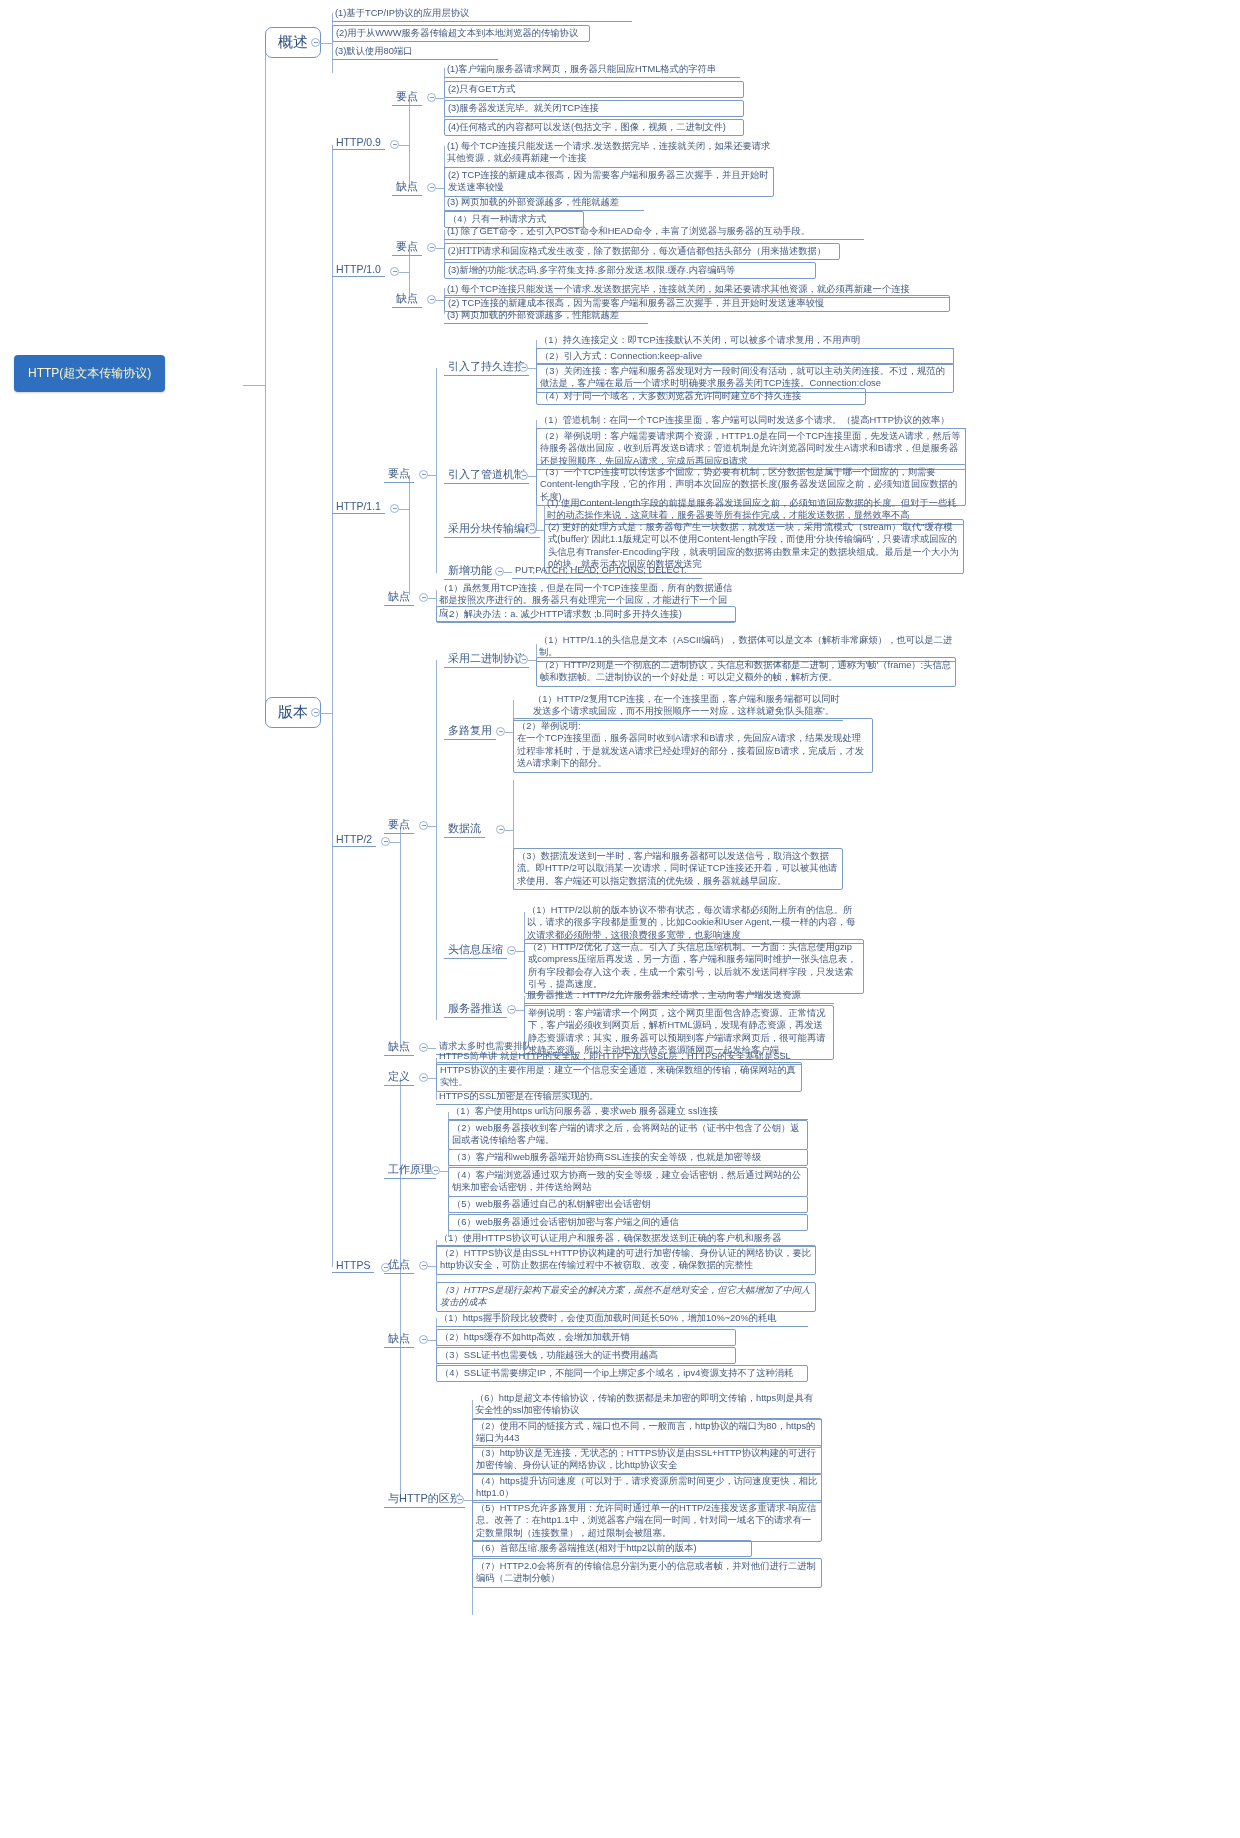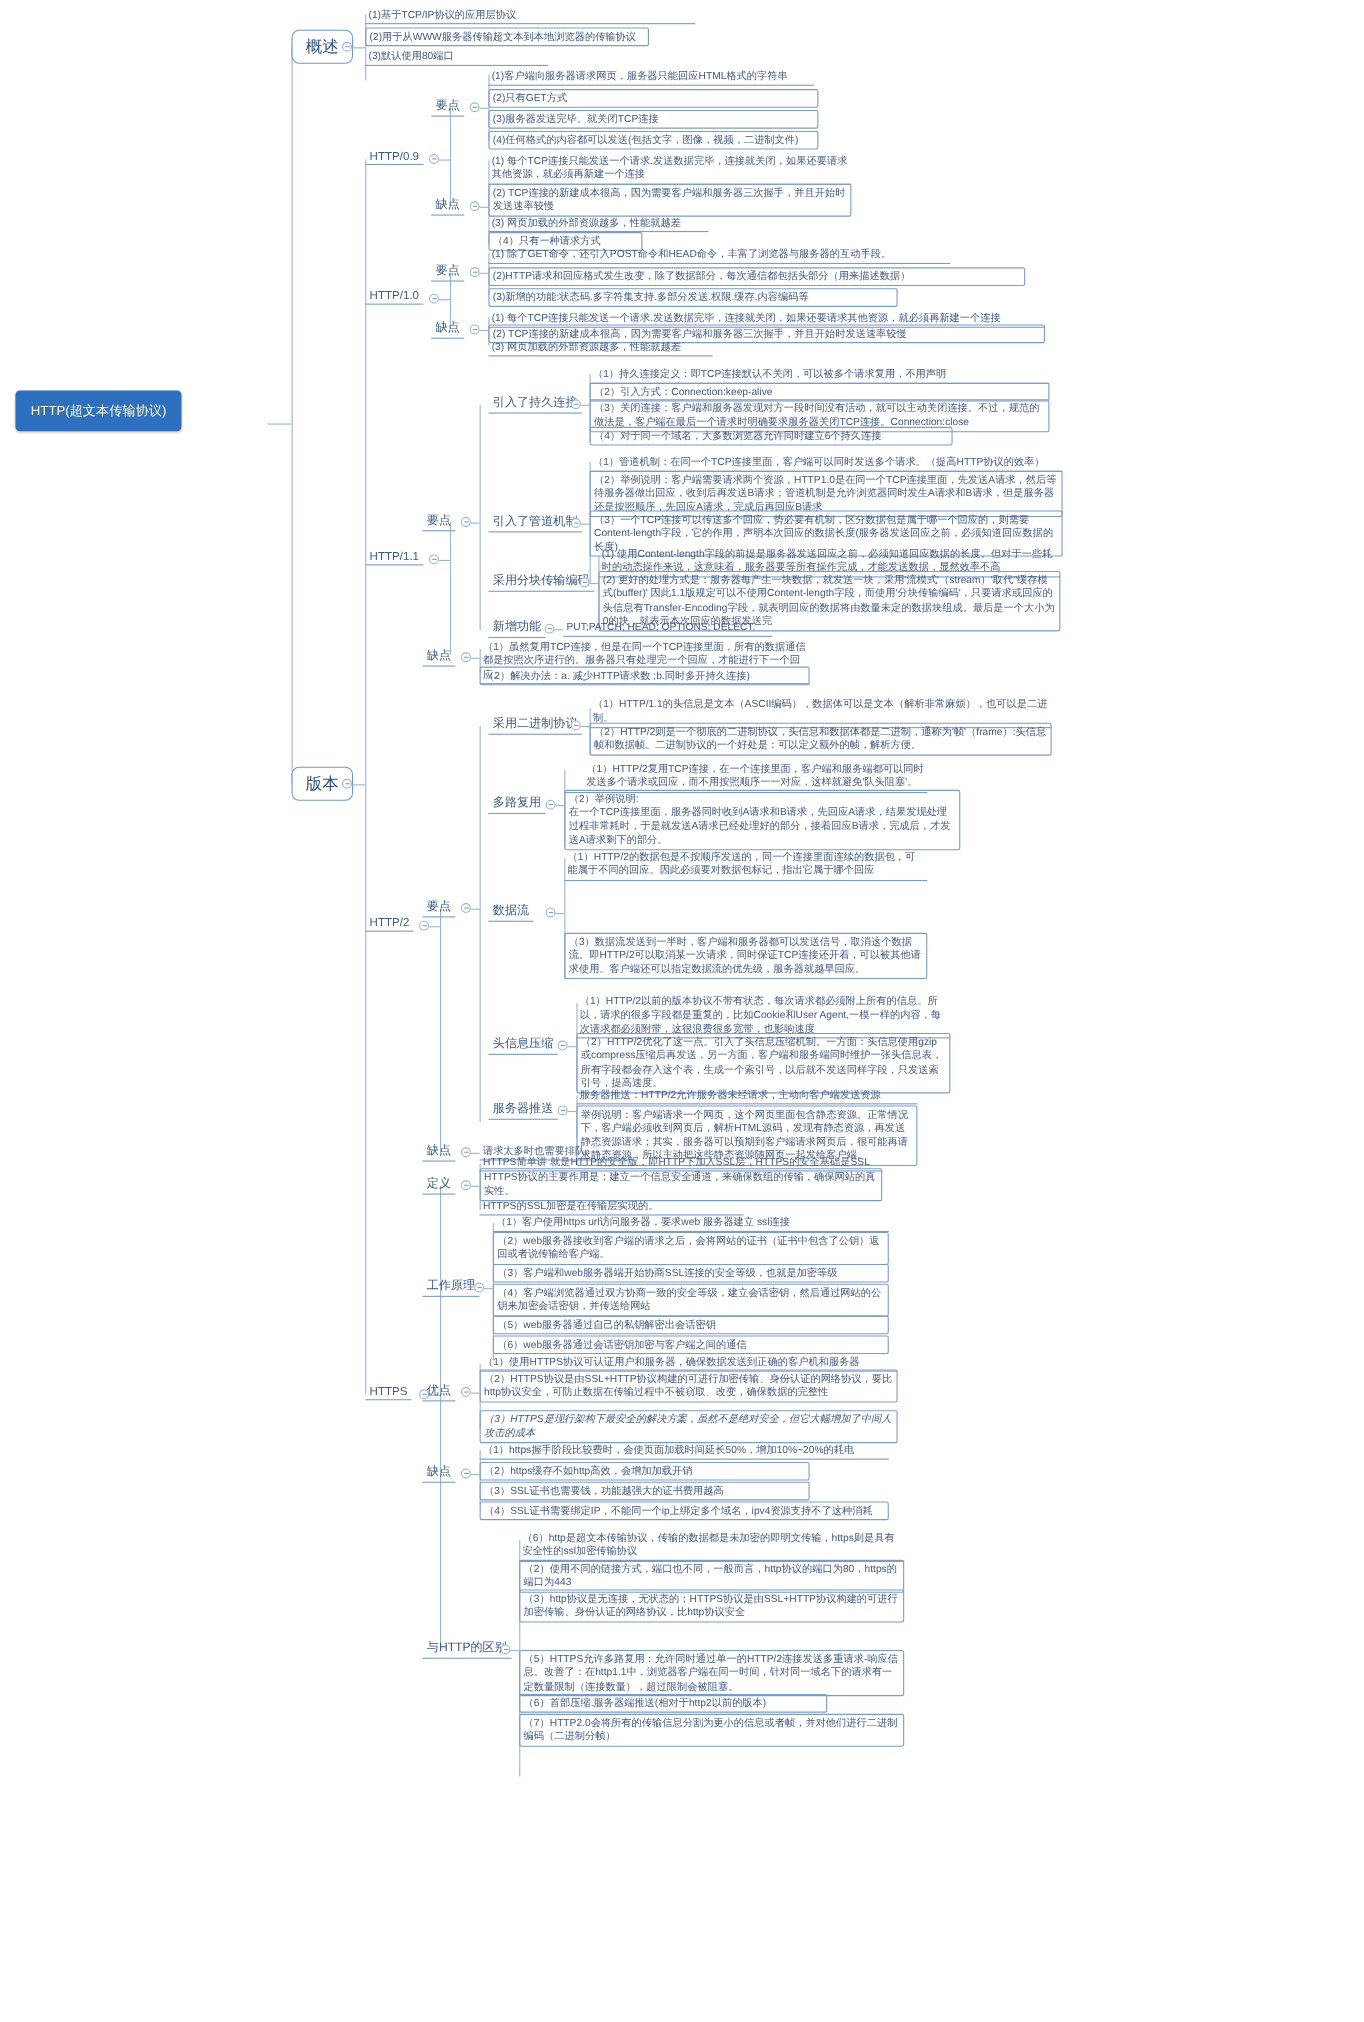--- a/index.html
+++ b/index.html
@@ -138,21 +138,21 @@
   <div class="ver-label" style="position:absolute;left:332px;top:262px;">HTTP/1.0</div>
   <div class="toggle" style="left:390px;top:267px;"></div>
   <div class="h" style="left:399px;top:272px;width:10px;"></div>
   <div class="v" style="left:409px;top:248px;height:50px;"></div>
 
   <div class="branch-label" style="position:absolute;left:392px;top:238px;">要点</div>
   <div class="toggle" style="left:427px;top:243px;"></div>
   <div class="h" style="left:436px;top:248px;width:8px;"></div>
   <div class="v" style="left:444px;top:230px;height:38px;"></div>
   <div class="leaf" style="position:absolute;left:444px;top:224px;width:420px;">(1) 除了GET命令，还引入POST命令和HEAD命令，丰富了浏览器与服务器的互动手段。</div>
-  <div class="leaf box" style="position:absolute;left:444px;top:243px;width:488px;">(2)HTTP请求和回应格式发生改变，除了数据部分，每次通信都包括头部分（用来描述数据）</div>
+  <div class="leaf box" style="position:absolute;left:444px;top:243px;width:396px;font-family:Liberation Serif, serif;">(2)HTTP请求和回应格式发生改变，除了数据部分，每次通信都包括头部分（用来描述数据）</div>
   <div class="leaf box" style="position:absolute;left:444px;top:262px;width:372px;">(3)新增的功能:状态码.多字符集支持.多部分发送.权限.缓存.内容编码等</div>
 
   <div class="branch-label" style="position:absolute;left:392px;top:290px;">缺点</div>
   <div class="toggle" style="left:427px;top:295px;"></div>
   <div class="h" style="left:436px;top:300px;width:8px;"></div>
   <div class="v" style="left:444px;top:288px;height:26px;"></div>
   <div class="leaf" style="position:absolute;left:444px;top:282px;width:506px;">(1) 每个TCP连接只能发送一个请求.发送数据完毕，连接就关闭，如果还要请求其他资源，就必须再新建一个连接</div>
   <div class="leaf box" style="position:absolute;left:444px;top:295px;width:506px;">(2) TCP连接的新建成本很高，因为需要客户端和服务器三次握手，并且开始时发送速率较慢</div>
   <div class="leaf" style="position:absolute;left:444px;top:308px;width:204px;">(3) 网页加载的外部资源越多，性能就越差</div>
 
@@ -224,21 +224,20 @@
   <div class="h" style="left:505px;top:732px;width:8px;"></div>
   <div class="v" style="left:513px;top:700px;height:70px;"></div>
   <div class="leaf" style="position:absolute;left:513px;top:692px;width:330px;padding-left:20px;">（1）HTTP/2复用TCP连接，在一个连接里面，客户端和服务端都可以同时发送多个请求或回应，而不用按照顺序一一对应，这样就避免'队头阻塞'。</div>
   <div class="leaf box" style="position:absolute;left:513px;top:718px;width:360px;white-space:pre-line;">（2）举例说明:
 在一个TCP连接里面，服务器同时收到A请求和B请求，先回应A请求，结果发现处理过程非常耗时，于是就发送A请求已经处理好的部分，接着回应B请求，完成后，才发送A请求剩下的部分。</div>
 
   <div class="branch-label" style="position:absolute;left:444px;top:820px;">数据流</div>
   <div class="toggle" style="left:496px;top:825px;"></div>
   <div class="h" style="left:505px;top:830px;width:8px;"></div>
   <div class="v" style="left:513px;top:780px;height:110px;"></div>
-  <div class="leaf" style="position:absolute;left:513px;top:772px;width:330px;">（1）HTTP/2的数据包是不按顺序发送的，同一个连接里面连续的数据包，可能属于不同的回应。因此必须要对数据包标记，指出它属于哪个回应</div>
   <div class="leaf box" style="position:absolute;left:513px;top:848px;width:330px;">（3）数据流发送到一半时，客户端和服务器都可以发送信号，取消这个数据流。即HTTP/2可以取消某一次请求，同时保证TCP连接还开着，可以被其他请求使用。客户端还可以指定数据流的优先级，服务器就越早回应。</div>
 
   <div class="branch-label" style="position:absolute;left:444px;top:941px;">头信息压缩</div>
   <div class="toggle" style="left:507px;top:946px;"></div>
   <div class="h" style="left:516px;top:951px;width:8px;"></div>
   <div class="v" style="left:524px;top:912px;height:80px;"></div>
   <div class="leaf" style="position:absolute;left:524px;top:903px;width:340px;">（1）HTTP/2以前的版本协议不带有状态，每次请求都必须附上所有的信息。所以，请求的很多字段都是重复的，比如Cookie和User Agent,一模一样的内容，每次请求都必须附带，这很浪费很多宽带，也影响速度</div>
   <div class="leaf box" style="position:absolute;left:524px;top:939px;width:340px;">（2）HTTP/2优化了这一点。引入了头信息压缩机制。一方面：头信息使用gzip或compress压缩后再发送，另一方面，客户端和服务端同时维护一张头信息表，所有字段都会存入这个表，生成一个索引号，以后就不发送同样字段，只发送索引号，提高速度。</div>
 
   <div class="branch-label" style="position:absolute;left:444px;top:1000px;">服务器推送</div>
@@ -294,17 +293,18 @@
   <div class="leaf box" style="position:absolute;left:436px;top:1347px;width:300px;">（3）SSL证书也需要钱，功能越强大的证书费用越高</div>
   <div class="leaf box" style="position:absolute;left:436px;top:1365px;width:372px;">（4）SSL证书需要绑定IP，不能同一个ip上绑定多个域名，ipv4资源支持不了这种消耗</div>
 
   <div class="branch-label" style="position:absolute;left:384px;top:1490px;">与HTTP的区别</div>
   <div class="toggle" style="left:455px;top:1495px;"></div>
   <div class="h" style="left:464px;top:1500px;width:8px;"></div>
   <div class="v" style="left:472px;top:1400px;height:215px;"></div>
   <div class="leaf" style="position:absolute;left:472px;top:1391px;width:350px;">（6）http是超文本传输协议，传输的数据都是未加密的即明文传输，https则是具有安全性的ssl加密传输协议</div>
   <div class="leaf box" style="position:absolute;left:472px;top:1418px;width:350px;">（2）使用不同的链接方式，端口也不同，一般而言，http协议的端口为80，https的端口为443</div>
   <div class="leaf box" style="position:absolute;left:472px;top:1445px;width:350px;">（3）http协议是无连接，无状态的；HTTPS协议是由SSL+HTTP协议构建的可进行加密传输、身份认证的网络协议，比http协议安全</div>
+  <div class="leaf box" style="position:absolute;left:472px;top:1473px;width:350px;">（4）https提升访问速度（可以对于，请求资源所需时间更少，访问速度更快，相比http1.0）</div>
   <div class="leaf box" style="position:absolute;left:472px;top:1500px;width:350px;">（5）HTTPS允许多路复用：允许同时通过单一的HTTP/2连接发送多重请求-响应信息。改善了：在http1.1中，浏览器客户端在同一时间，针对同一域名下的请求有一定数量限制（连接数量），超过限制会被阻塞。</div>
   <div class="leaf box" style="position:absolute;left:472px;top:1540px;width:280px;">（6）首部压缩.服务器端推送(相对于http2以前的版本)</div>
   <div class="leaf box" style="position:absolute;left:472px;top:1558px;width:350px;">（7）HTTP2.0会将所有的传输信息分割为更小的信息或者帧，并对他们进行二进制编码（二进制分帧）</div>
 
 </div>
 
 </body></html>

